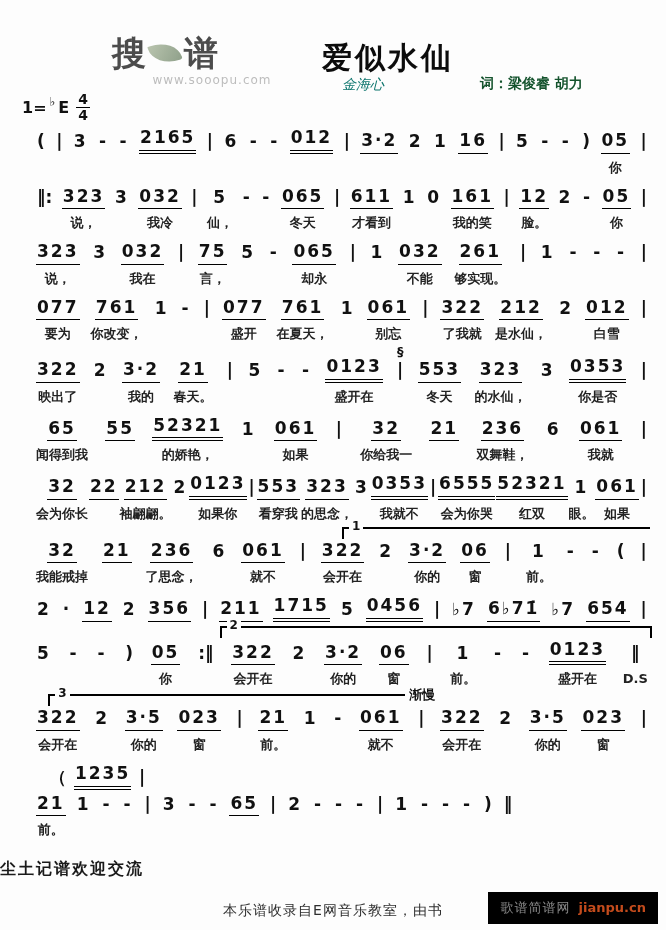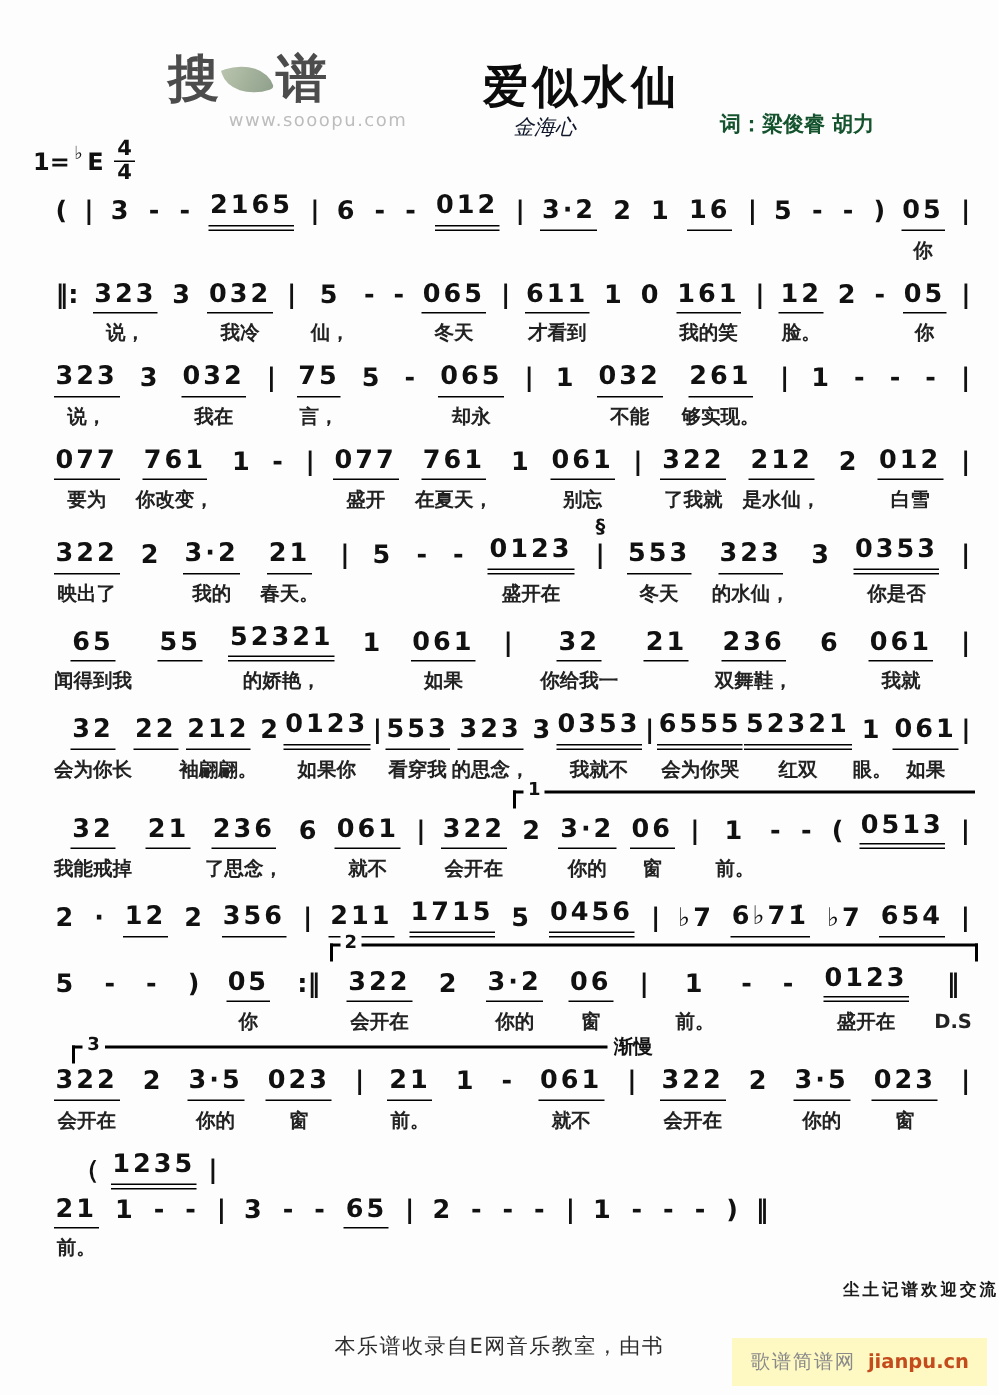--- a/index.html
+++ b/index.html
@@ -14,21 +14,21 @@
   
   .header{position:relative;height:128px;}
   .logo{position:absolute;left:112px;top:36px;width:200px;}
   .logo-chars{display:flex;align-items:center;gap:4px;}
   .logo-char{font-size:34px;font-weight:bold;color:#4c4c4c;line-height:1;}
   .leaf{width:30px;height:22px;background:linear-gradient(135deg,#b9c4ae,#8fa08a);
         border-radius:2% 90% 10% 90%;transform:rotate(-18deg);}
   .logo-url{font-size:12px;color:#bdbdbd;letter-spacing:1px;margin-top:3px;text-align:center;}
   .title{position:absolute;left:287px;top:38px;font-size:30px;font-weight:bold;
          letter-spacing:3px;color:#0c0c0c;white-space:nowrap;margin-left:35px;}
-  .subtitle{position:absolute;left:342px;top:76px;font-size:14px;color:#0f172a;
+  .subtitle{position:absolute;left:342px;top:76px;font-size:14px;color:#0f766e;
             font-family:"DejaVu Serif","Liberation Serif",serif;font-style:italic;}
   .credits{position:absolute;left:480px;top:70px;font-size:14px;font-weight:bold;
            color:#14532d;line-height:1.9;white-space:nowrap;}
   .keysig{position:absolute;left:22px;top:92px;font-size:16px;font-weight:bold;
           display:flex;align-items:center;gap:3px;}
   .keysig .flat{font-size:12px;vertical-align:super;position:relative;top:-5px;}
   .timesig{display:inline-flex;flex-direction:column;align-items:center;
            font-size:14px;line-height:1.05;margin-left:4px;font-weight:bold;}
   .ts-top{border-bottom:1.5px solid #000;padding:0 2px;}
   
@@ -46,25 +46,25 @@
   .mark{position:absolute;bottom:100%;left:50%;transform:translateX(-50%);
         font-size:13px;font-weight:bold;margin-bottom:2px;}
   .bracket{position:absolute;top:-14px;height:10px;
            border-top:2px solid #000;border-left:2px solid #000;}
   .bracket.rtick{border-right:2px solid #000;}
   .blabel{position:absolute;left:5px;top:-10px;font-size:12px;font-weight:bold;
           background:#fdfdfd;padding:0 3px;}
   .brtext{position:absolute;left:100%;margin-left:4px;top:-10px;font-size:13px;
           font-weight:bold;white-space:nowrap;}
   
-  .footer-line1{text-align:right;font-size:11px;font-weight:bold;color:#1a1a1a;
-                margin-top:10px;letter-spacing:2px;}
+  .footer-line1{text-align:left;font-size:16px;font-weight:bold;color:#1a1a1a;
+                margin-top:20px;letter-spacing:2px;}
   .footer-line2{text-align:center;font-size:14px;color:#2e2e2e;margin-top:22px;
                 letter-spacing:1px;}
-  .brand{position:absolute;right:8px;bottom:6px;background:#fef9c3;
+  .brand{position:absolute;right:8px;bottom:6px;background:#000000;
          padding:7px 12px;font-size:13px;white-space:nowrap;}
   .brand-gray{color:#8a8a8a;letter-spacing:1px;}
   .brand-orange{color:#c34b1c;font-weight:bold;margin-left:4px;}
 </style>
 </head>
 <body>
 
 <div class="header">
   <div class="logo">
     <div class="logo-chars">
@@ -654,24 +654,20 @@
           <span class="lyric">&nbsp;</span>
         </span>
         <span class="tok">
           <span class="note">-</span>
           <span class="lyric">&nbsp;</span>
         </span>
         <span class="tok bar">
           <span class="note">(</span>
           <span class="lyric">&nbsp;</span>
         </span>
-        <span class="tok">
-          <span class="note u2">0513</span>
-          <span class="lyric">&nbsp;</span>
-        </span>
         <span class="tok bar">
           <span class="note">|</span>
           <span class="lyric">&nbsp;</span>
         </span>
       </div>
     </div>
     <div class="system compact" style="margin-bottom: 10px;">
       <div class="notes-row">
         <span class="tok">
           <span class="note">2</span>

